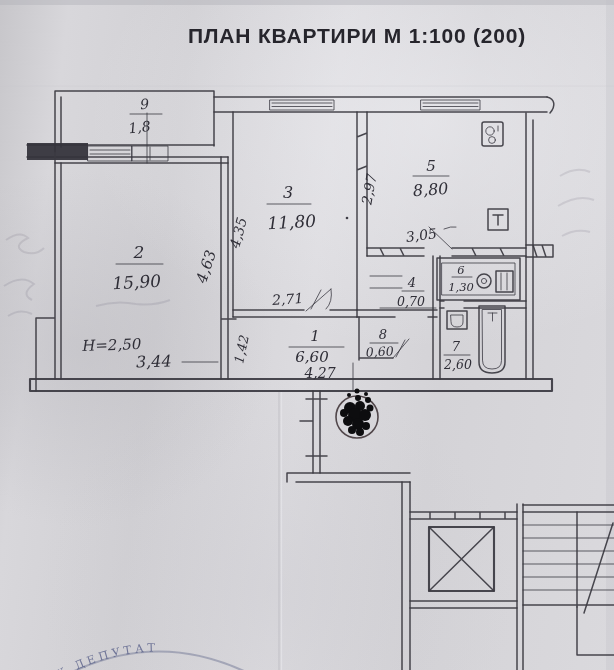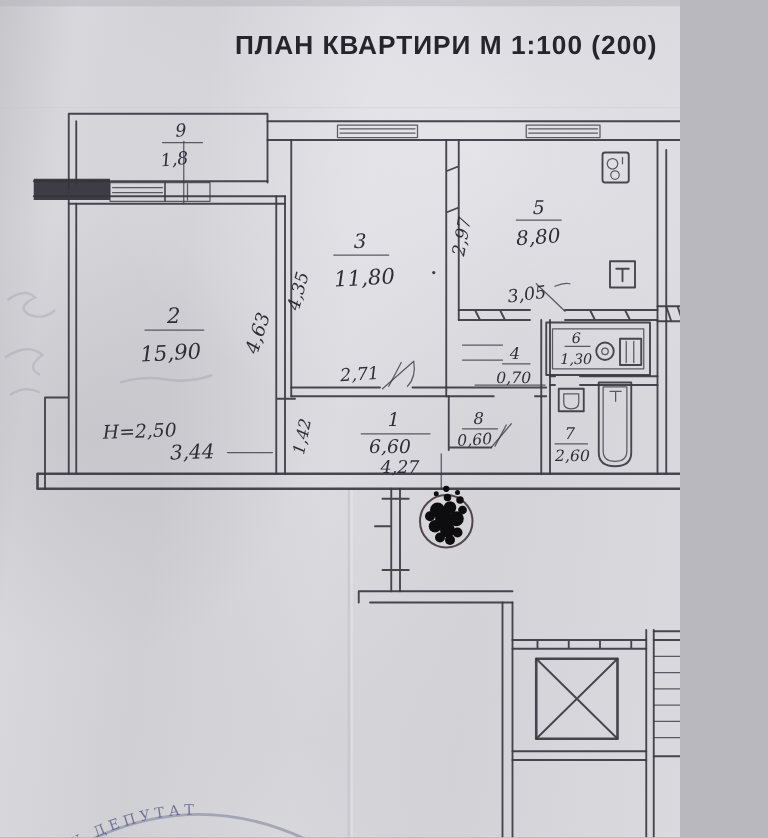--- a/index.html
+++ b/index.html
@@ -1,17 +1,17 @@
 <!DOCTYPE html>
 <html><head>
 <meta charset="utf-8">
 <style>
   html,body{margin:0;padding:0;background:#b9b8be;}
   .page{
-    position:relative;width:544px;height:670px;overflow:hidden;
+    position:relative;width:614px;height:670px;overflow:hidden;
     background:
       radial-gradient(90% 55% at 70% 18%, rgba(240,240,244,.55), rgba(240,240,244,0) 62%),
       radial-gradient(45% 38% at 13% 52%, rgba(178,177,183,.38), rgba(178,177,183,0) 70%),
       radial-gradient(55% 45% at 45% 88%, rgba(198,197,203,.32), rgba(198,197,203,0) 70%),
       linear-gradient(97deg,#c7c6ca 0%,#d8d7db 10%,#d1d0d4 28%,#dcdbdf 50%,#d4d3d7 70%,#dad9dd 100%);
     font-family:"Liberation Sans",sans-serif;
   }
   svg{position:absolute;left:0;top:0;}
   .ink{stroke:#3b3a42;fill:none;stroke-width:1.5;stroke-linecap:round;stroke-linejoin:round;opacity:.93}
   .ink2{stroke-width:2.1}

